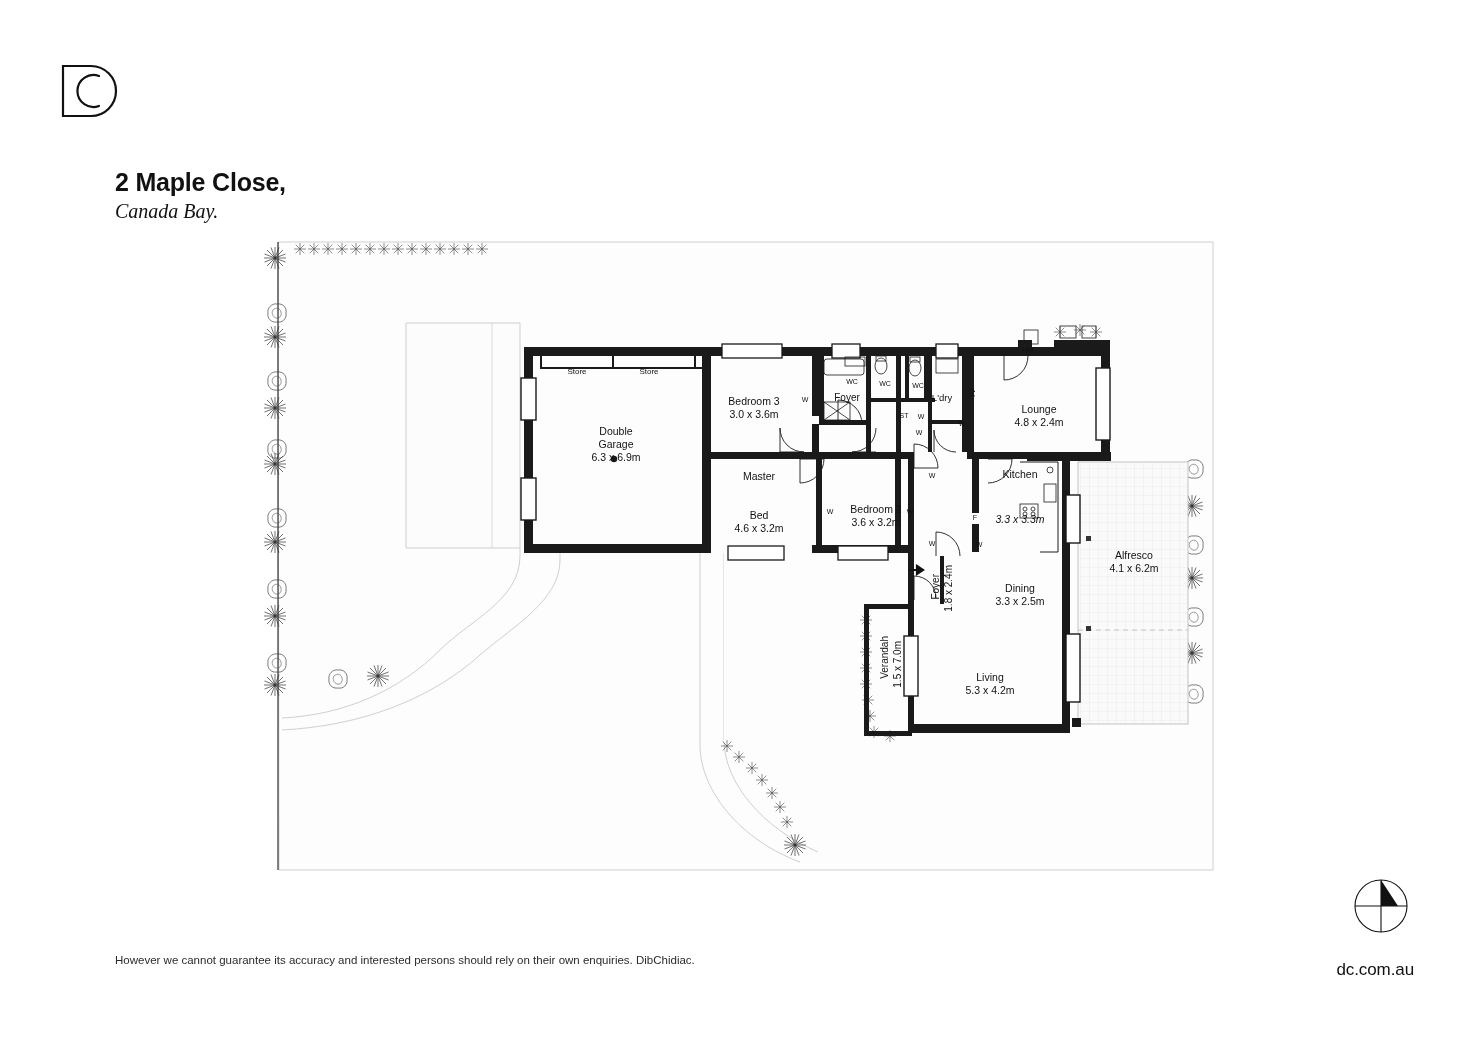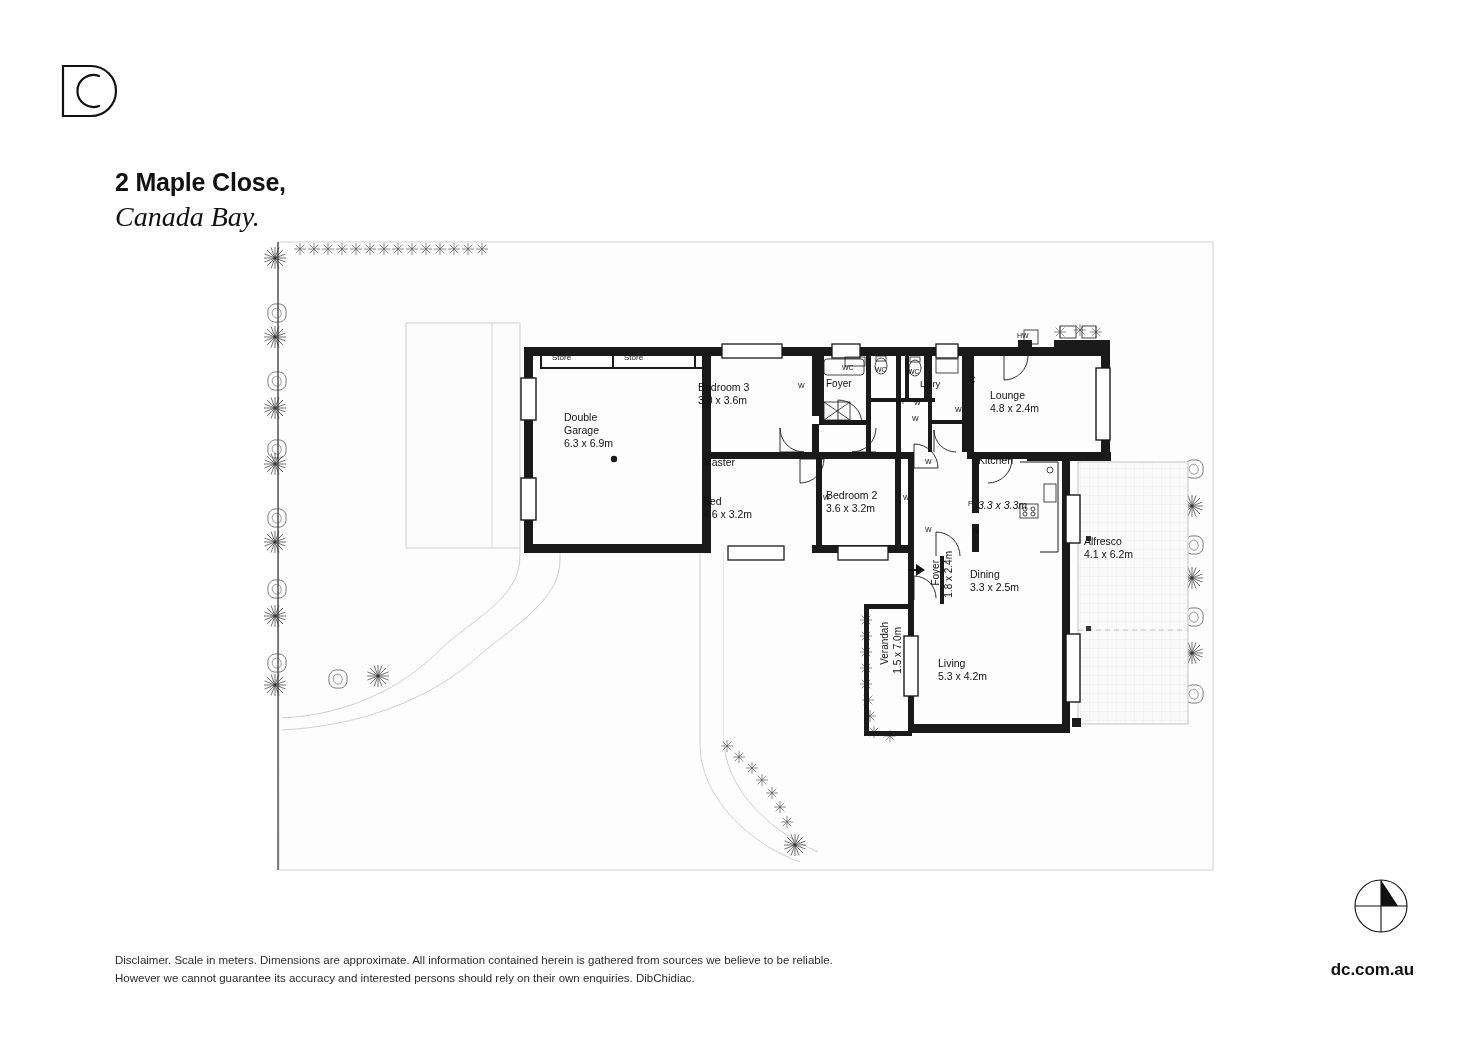--- a/index.html
+++ b/index.html
@@ -32,60 +32,61 @@
   }
   #title-line1 {
     font-size: 25px;
     font-weight: 600;
     letter-spacing: -0.2px;
     color: #111;
   }
   #title-line2 {
     font-family: "Liberation Serif", serif;
     font-style: italic;
-    font-size: 28px;
+    font-size: 20px;
     color: #111;
     margin-top: 2px;
   }
 
   
   #disclaimer {
     position: absolute;
     left: 115px;
     top: 952px;
     font-size: 11.5px;
     line-height: 1.55;
     color: #2b2b2b;
     width: 830px;
   }
   #website {
     position: absolute;
     right: 58px;
     top: 960px;
     font-size: 17px;
-    font-weight: 700;
+    font-weight: 400;
     color: #111;
     letter-spacing: -0.1px;
   }
 
   
   #plan {
     position: absolute;
     left: 0;
     top: 0;
     width: 1472px;
     height: 1041px;
   }
   .lbl {
     position: absolute;
     font-size: 10.5px;
     line-height: 1.28;
-    text-align: left;
+    text-align: center;
     color: #111;
     white-space: nowrap;
+    margin-top: 14px;
   }
   .lbl.small {
     font-size: 8px;
   }
   .lbl.tiny {
     font-size: 7px;
   }
   .vert {
     writing-mode: vertical-rl;
     transform: rotate(180deg);
@@ -437,16 +438,15 @@
   <div class="lbl tiny" style="left:955px; top:406px; width:14px;">W</div>
   <div class="lbl tiny" style="left:912px; top:415px; width:14px;">W</div>
   <div class="lbl tiny" style="left:925px; top:458px; width:14px;">W</div>
   <div class="lbl tiny" style="left:925px; top:526px; width:14px;">W</div>
   <div class="lbl tiny" style="left:823px; top:494px; width:14px;">W</div>
   <div class="lbl tiny" style="left:903px; top:494px; width:14px;">W</div>
   <div class="lbl tiny" style="left:972px; top:527px; width:14px;">W</div>
 </div>
 
 <div id="disclaimer">
-  <div>Disclaimer. Scale in meters. Dimensions are approximate. All information contained herein is gathered from sources we believe to be reliable.</div>
   <div>However we cannot guarantee its accuracy and interested persons should rely on their own enquiries. DibChidiac.</div>
 </div>
 <div id="website">dc.com.au</div>
 
 </body></html>

